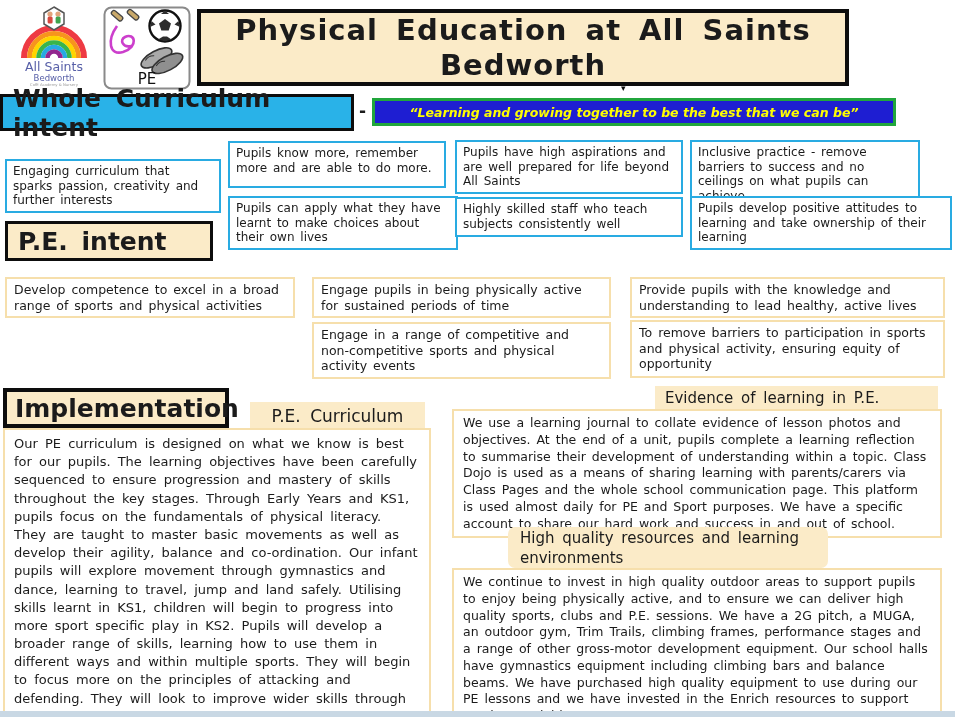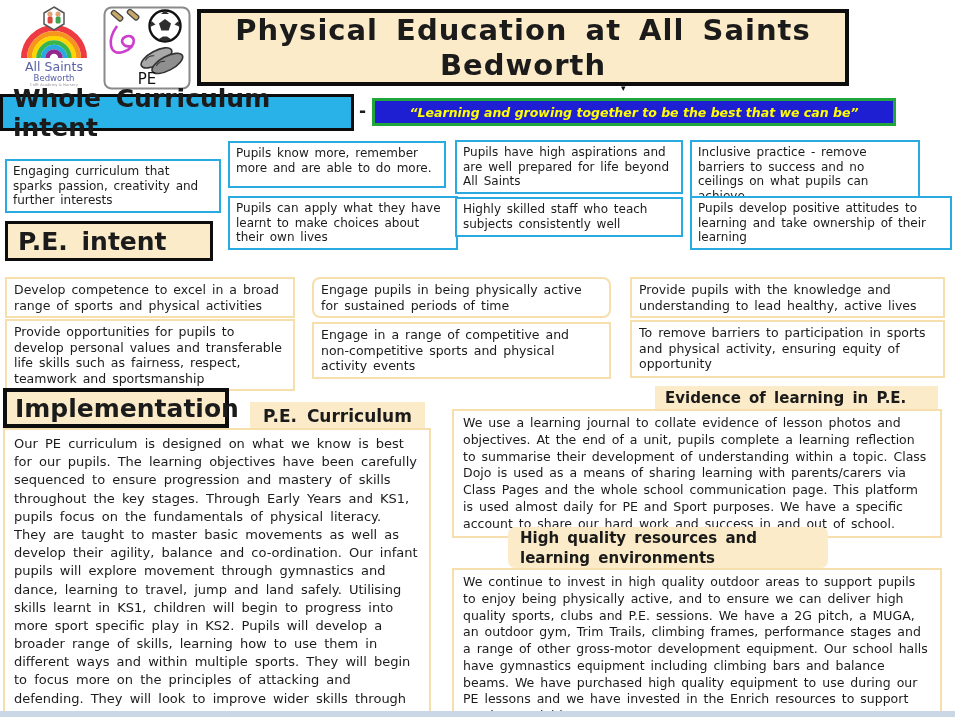--- a/index.html
+++ b/index.html
@@ -57,21 +57,21 @@
     background:#ffffff; border:2.5px solid #29ABE2;
     font-size:12px; line-height:1.22; padding:3px 6px; word-spacing:2px;
   }
   .creambox {
     background:#ffffff; border:2px solid #F6DFAC;
     font-size:12.5px; line-height:1.24; padding:3px 7px; word-spacing:2px;
   }
 
   
   .tanheader {
-    background:#FBEBC8; font-weight:bold; color:#1b1b1b;
+    background:#FBEBC8; font-weight:normal; color:#1b1b1b;
   }
   .hdr-curriculum { left:250px; top:402px; width:175px; height:28px; font-size:17px;
     display:flex; align-items:center; justify-content:center; word-spacing:4px; }
   .hdr-evidence { left:655px; top:386px; width:283px; height:24px; font-size:15px;
     display:flex; align-items:center; padding:0 10px; word-spacing:3px; }
   .hdr-resources { left:508px; top:527px; width:320px; height:41px; font-size:15px;
     line-height:1.3; padding:2px 12px; word-spacing:3px;border-radius:7px; }
 
   
   .para {
@@ -178,24 +178,21 @@
     <span>Pupils develop positive attitudes to learning and take ownership of their learning</span>
   </div>
 
   <div class="abs pei-box">
     <span>P.E. intent</span>
   </div>
 
   <div class="abs creambox" style="left:5px; top:277px; width:290px; min-height:35px;">
     <span>Develop competence to excel in a broad range of sports and physical activities</span>
   </div>
-  <div class="abs creambox" style="left:5px; top:319px; width:290px; min-height:60px;">
-    <span>Provide opportunities for pupils to develop personal values and transferable life skills such as fairness, respect, teamwork and sportsmanship</span>
-  </div>
-  <div class="abs creambox" style="left:312px; top:277px; width:299px; min-height:35px;border-radius:8px;">
+  <div class="abs creambox" style="left:312px; top:277px; width:299px; min-height:35px;">
     <span>Engage pupils in being physically active for sustained periods of time</span>
   </div>
   <div class="abs creambox" style="left:312px; top:322px; width:299px; min-height:52px;">
     <span>Engage in a range of competitive and non-competitive sports and physical activity events</span>
   </div>
   <div class="abs creambox" style="left:630px; top:277px; width:315px; min-height:37px;">
     <span>Provide pupils with the knowledge and understanding to lead healthy, active lives</span>
   </div>
   <div class="abs impl-box">
     <span>Implementation</span>

